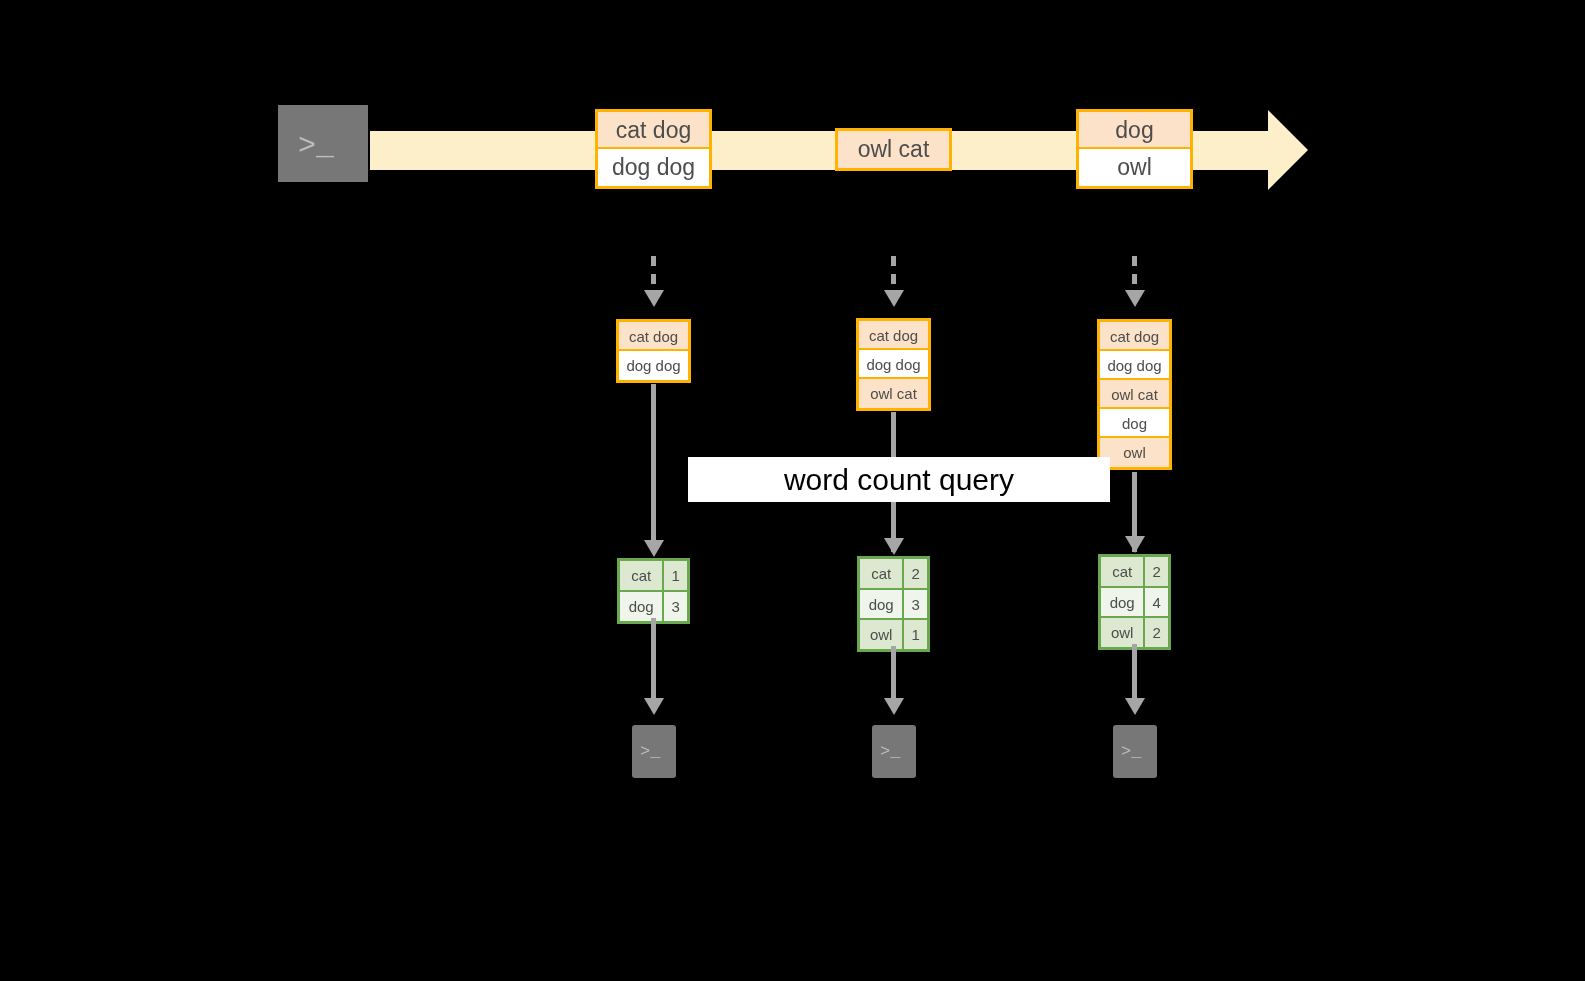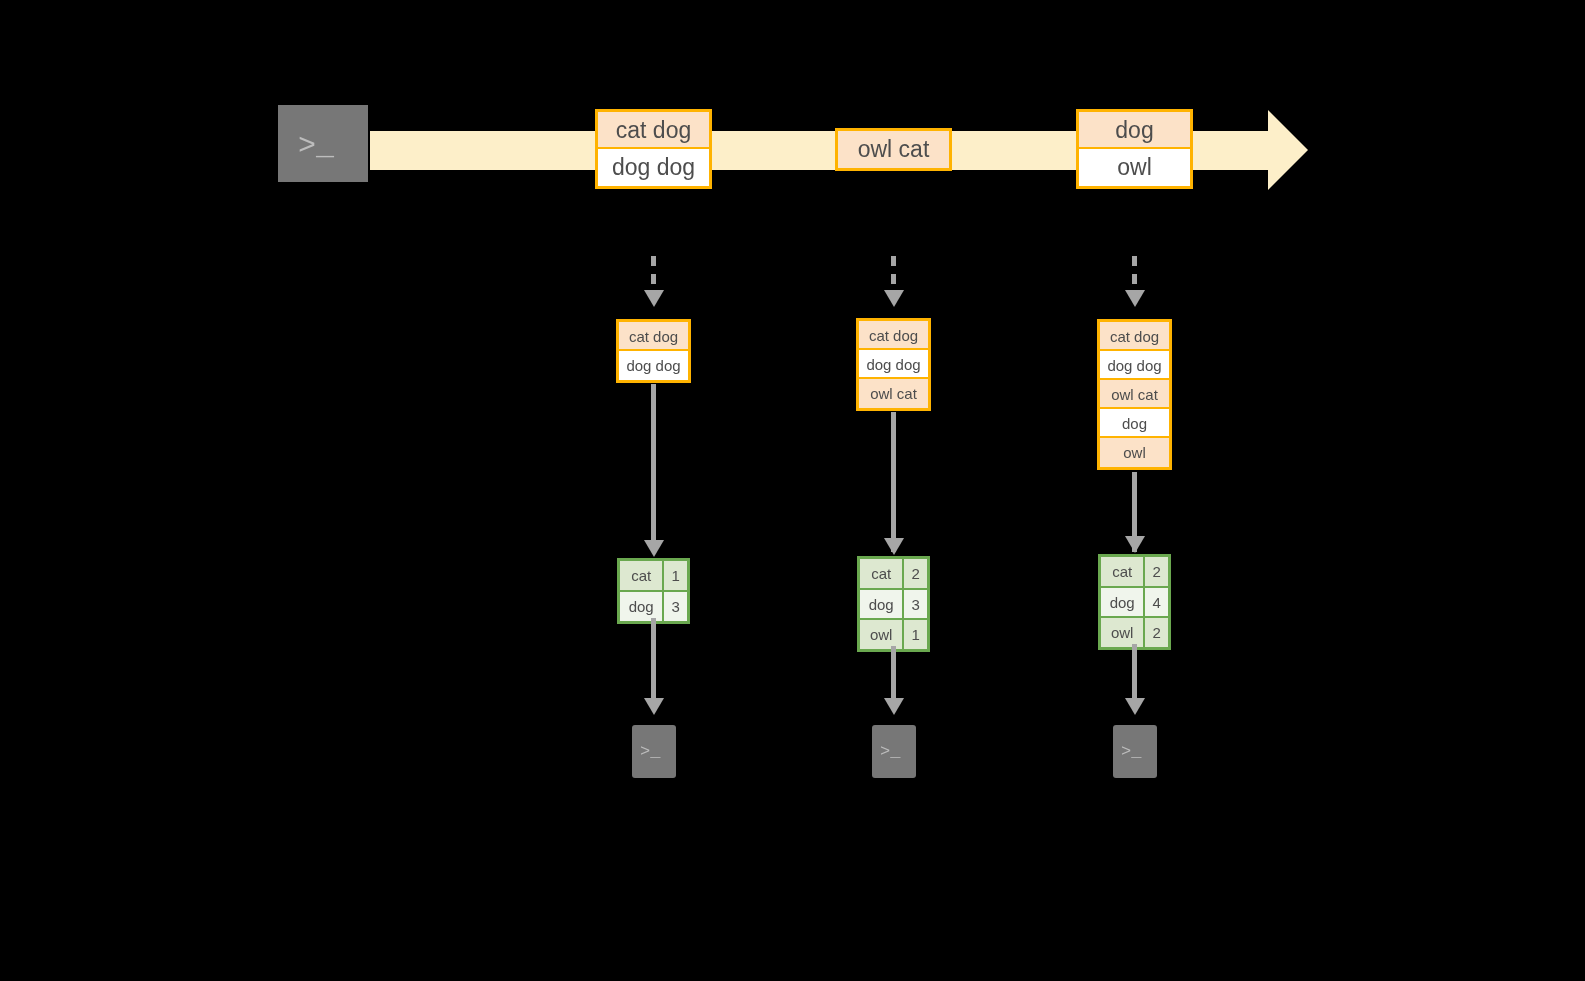--- a/index.html
+++ b/index.html
@@ -218,14 +218,15 @@
 
   <div class="vline" style="left:1132px;top:644px;height:62px;"></div>
   <div class="vhead" style="left:1125px;top:698px;"></div>
 
   <div class="term term-small" style="left:1106px;">
     <div class="hatch"></div>
     <div class="inner"></div>
     <div class="prompt">&gt;_</div>
   </div>
 
+  <div id="qlabel">word count query</div>
 
 </div>
 
 </body></html>

